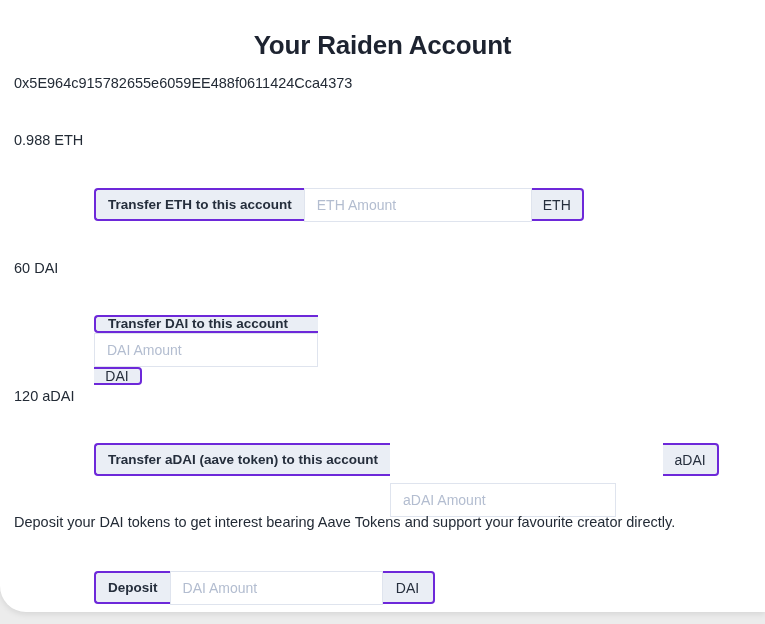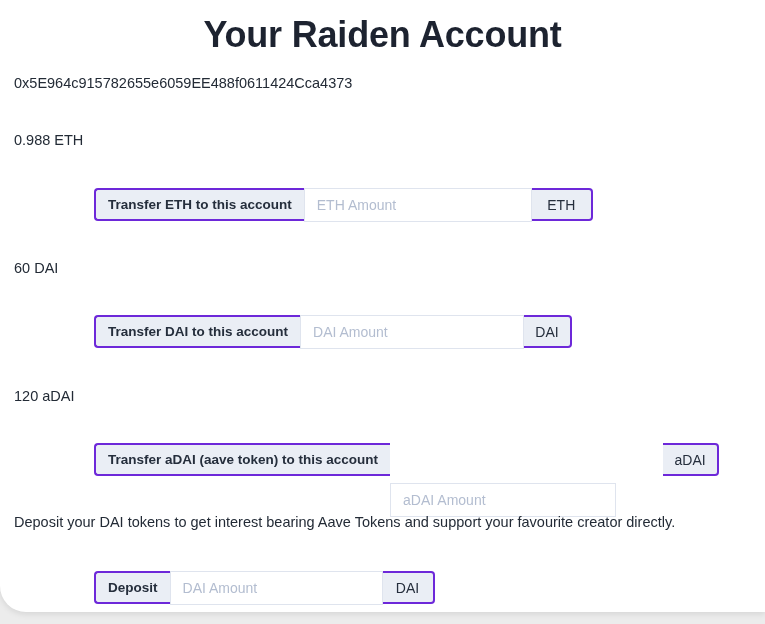--- a/index.html
+++ b/index.html
@@ -37,25 +37,25 @@
     box-sizing: border-box;
   }
 
   
   #page-title {
     position: absolute;
     left: 0;
     right: 0;
     top: 54px;
     text-align: center;
-    font-size: 36px;
+    font-size: 26px;
     font-weight: bold;
     color: #1d2330;
     letter-spacing: -0.2px;
-    margin: 0;
+    margin: 16px;
   }
 
   
   .plain-line {
     position: absolute;
     left: 14px;
     font-size: 14.5px;
     color: #232b36;
     white-space: nowrap;
   }
@@ -76,21 +76,21 @@
   
   .input-group {
     position: absolute;
     left: 94px;
     display: flex;
     align-items: stretch;
     height: 33px;
     font-size: 14px;
   }
   #transfer-eth-group  { top: 228px; }
-  #transfer-dai-group  { top: 355px; }
+  #transfer-dai-group  { top: 355px; flex-direction: column; }
   #transfer-adai-group { top: 483px; }
   #deposit-group       { top: 611px; }
 
   .ig-prepend,
   .ig-append {
     display: flex;
     align-items: center;
     background: #eaeef5;
     border: 2px solid #6d28d9;
     color: #252e3c;
@@ -131,21 +131,21 @@
     opacity: 1;
   }
 
   
   #eth-amount-input   { width: 228px; }
   #dai-amount-input   { width: 224px; }
   #adai-amount-input  { width: 226px; margin-top: 40px; }
   #deposit-amount-input { width: 213px; }
 
   
-  #transfer-eth-group  .ig-append { width: 61px; }
+  #transfer-eth-group  .ig-append { width: 52px; }
   #transfer-dai-group  .ig-append { width: 48px; }
   #transfer-adai-group .ig-append { width: 56px; margin-left: 47px; }
   #deposit-group       .ig-append { width: 52px; }
 </style>
 </head>
 <body>
 
 <div id="account-card">
   <div class="card-inner">
 

